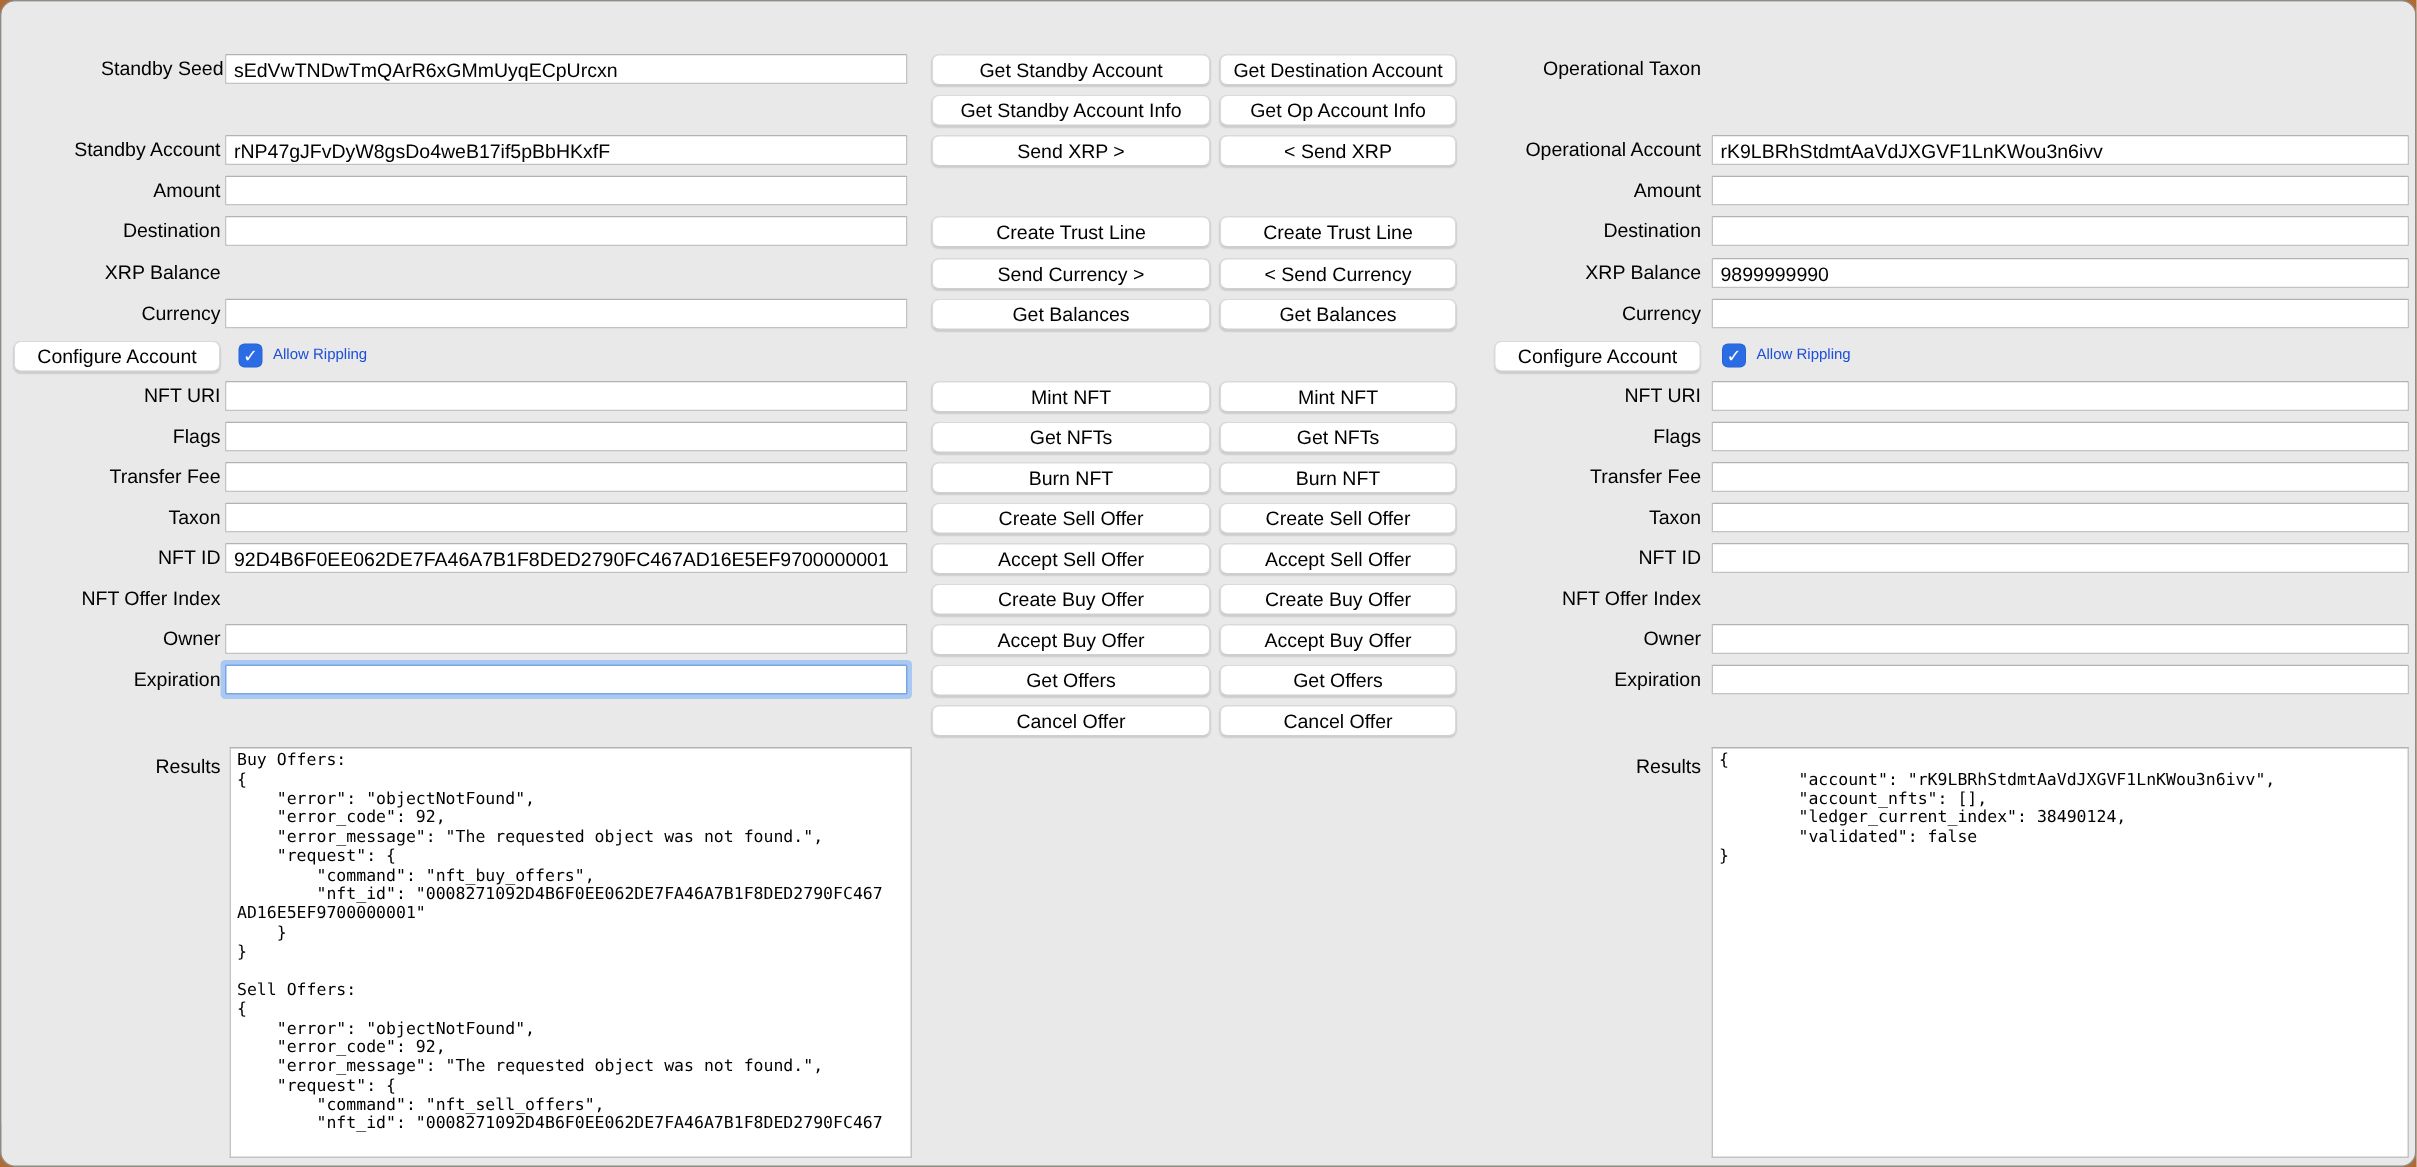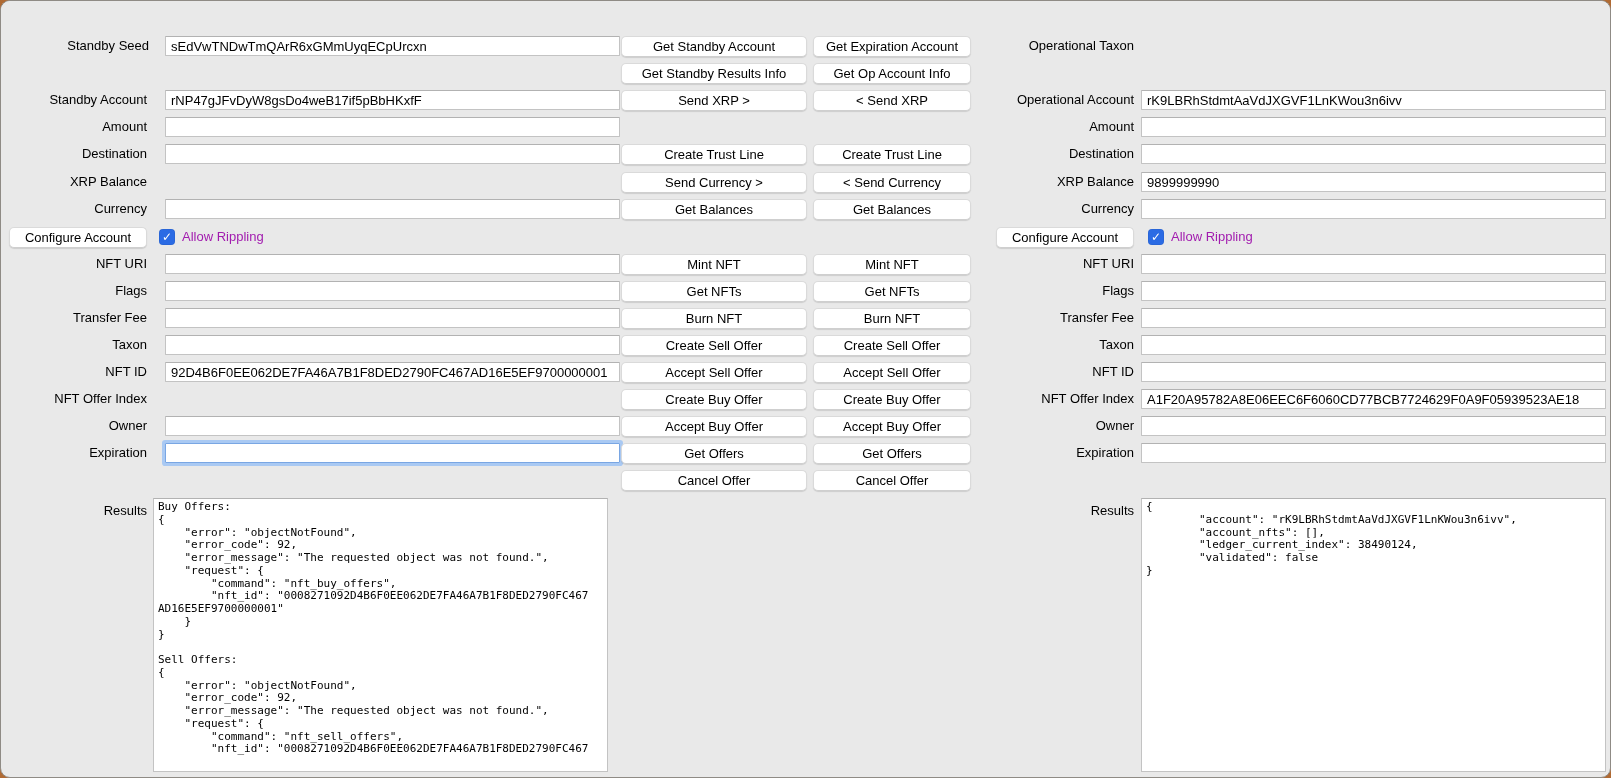--- a/index.html
+++ b/index.html
@@ -42,21 +42,21 @@
   }
   .lbl-l{left:6px;width:140px;text-align:right;}
   .lbl-l.left-align{text-align:right;padding-left:2px;}
   .lbl-r{left:952px;width:181px;text-align:right;}
   .fld{
     position:absolute;height:20px;box-sizing:border-box;
     background:#fff;border:1px solid #c3c3c3;border-top-color:#b2b2b2;
     border-radius:1px;font-size:13px;padding:0 5px;color:#000;
     font-family:"Liberation Sans","DejaVu Sans",sans-serif;outline:none;
   }
-  .fld-l{left:164px;width:455px;}
+  .fld-l{left:149px;width:455px;}
   .fld-r{left:1140px;width:465px;}
   .fld.focused{
     border:1px solid #79a6e3;
     box-shadow:0 0 0 3px #a9c9f3;
   }
   .btn{
     position:absolute;height:21px;box-sizing:border-box;
     background:#fff;border:1px solid #dadada;border-bottom-color:#cfcfcf;
     border-radius:5px;font-size:13px;color:#000;
     box-shadow:0 1px 1px rgba(0,0,0,0.12);
@@ -71,21 +71,21 @@
     position:absolute;width:16px;height:16px;margin-top:2px;
     border-radius:4px;background:#2b6be4;
     box-shadow:inset 0 0 0 0.5px rgba(0,0,0,0.1);
     text-align:center;
   }
   .cb .mark{
     display:block;color:#fff;font-size:12px;line-height:16px;font-weight:bold;
   }
   .cb-l{left:158px;}
   .cb-r{left:1147px;}
-  .cb-lbl{position:absolute;height:20px;line-height:20px;font-size:13px;color:#a21caf;}
+  .cb-lbl{position:absolute;height:20px;line-height:20px;font-size:10px;color:#1d4ed8;}
   .cb-lbl-l{left:181px;}
   .cb-lbl-r{left:1170px;}
   .results{
     position:absolute;top:497px;height:274px;box-sizing:border-box;
     background:#fff;border:1px solid #c3c3c3;border-top-color:#b2b2b2;
     font-family:"DejaVu Sans Mono","Liberation Mono",monospace;
     font-size:11px;line-height:12.75px;color:#000;
     padding:2px 4px;white-space:pre;overflow:hidden;
   }
   .results-l{left:152px;width:455px;}
@@ -160,36 +160,36 @@
 Sell Offers:
 {
     "error": "objectNotFound",
     "error_code": 92,
     "error_message": "The requested object was not found.",
     "request": {
         "command": "nft_sell_offers",
         "nft_id": "0008271092D4B6F0EE062DE7FA46A7B1F8DED2790FC467</div>
 
     <button class="btn btnA r1">Get Standby Account</button>
-    <button class="btn btnA r2">Get Standby Results Info</button>
+    <button class="btn btnA r2">Get Standby Account Info</button>
     <button class="btn btnA r3">Send XRP &gt;</button>
     <button class="btn btnA r5">Create Trust Line</button>
     <button class="btn btnA r6">Send Currency &gt;</button>
     <button class="btn btnA r7">Get Balances</button>
     <button class="btn btnA r9">Mint NFT</button>
     <button class="btn btnA r10">Get NFTs</button>
     <button class="btn btnA r11">Burn NFT</button>
     <button class="btn btnA r12">Create Sell Offer</button>
     <button class="btn btnA r13">Accept Sell Offer</button>
     <button class="btn btnA r14">Create Buy Offer</button>
     <button class="btn btnA r15">Accept Buy Offer</button>
     <button class="btn btnA r16">Get Offers</button>
     <button class="btn btnA r17">Cancel Offer</button>
 
-    <button class="btn btnB r1">Get Expiration Account</button>
+    <button class="btn btnB r1">Get Destination Account</button>
     <button class="btn btnB r2">Get Op Account Info</button>
     <button class="btn btnB r3">&lt; Send XRP</button>
     <button class="btn btnB r5">Create Trust Line</button>
     <button class="btn btnB r6">&lt; Send Currency</button>
     <button class="btn btnB r7">Get Balances</button>
     <button class="btn btnB r9">Mint NFT</button>
     <button class="btn btnB r10">Get NFTs</button>
     <button class="btn btnB r11">Burn NFT</button>
     <button class="btn btnB r12">Create Sell Offer</button>
     <button class="btn btnB r13">Accept Sell Offer</button>
@@ -230,21 +230,20 @@
     <div class="lbl lbl-r r11">Transfer Fee</div>
     <input class="fld fld-r r11" value="" style="">
 
     <div class="lbl lbl-r r12">Taxon</div>
     <input class="fld fld-r r12" value="" style="">
 
     <div class="lbl lbl-r r13">NFT ID</div>
     <input class="fld fld-r r13" value="" style="">
 
     <div class="lbl lbl-r r14">NFT Offer Index</div>
-    <input class="fld fld-r r14" value="A1F20A95782A8E06EEC6F6060CD77BCB7724629F0A9F05939523AE18" style="">
 
     <div class="lbl lbl-r r15">Owner</div>
     <input class="fld fld-r r15" value="" style="">
 
     <div class="lbl lbl-r r16">Expiration</div>
     <input class="fld fld-r r16" value="" style="">
 
     <div class="lbl lbl-r rres">Results</div>
     <div class="results results-r">{
         "account": "rK9LBRhStdmtAaVdJXGVF1LnKWou3n6ivv",

